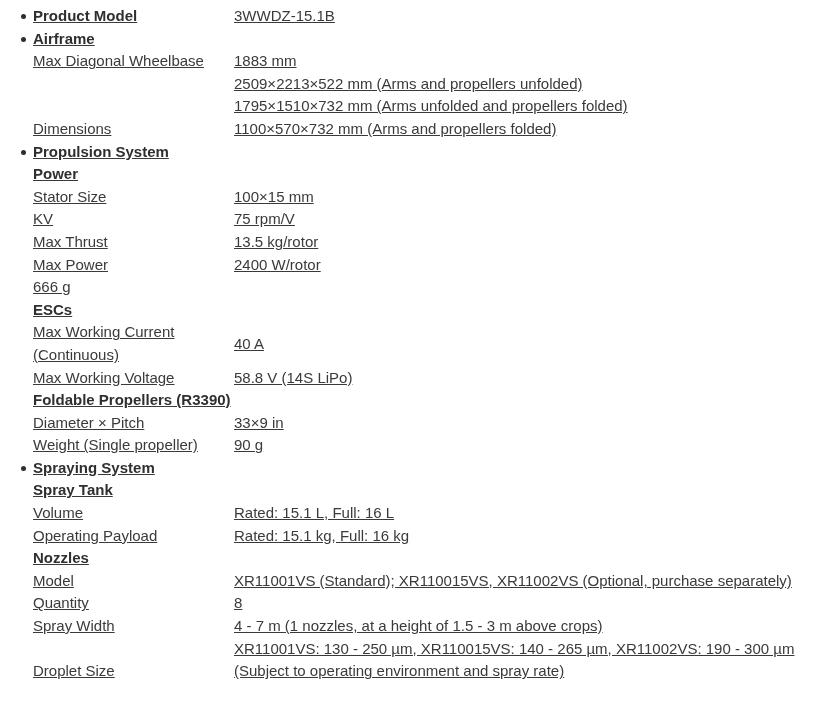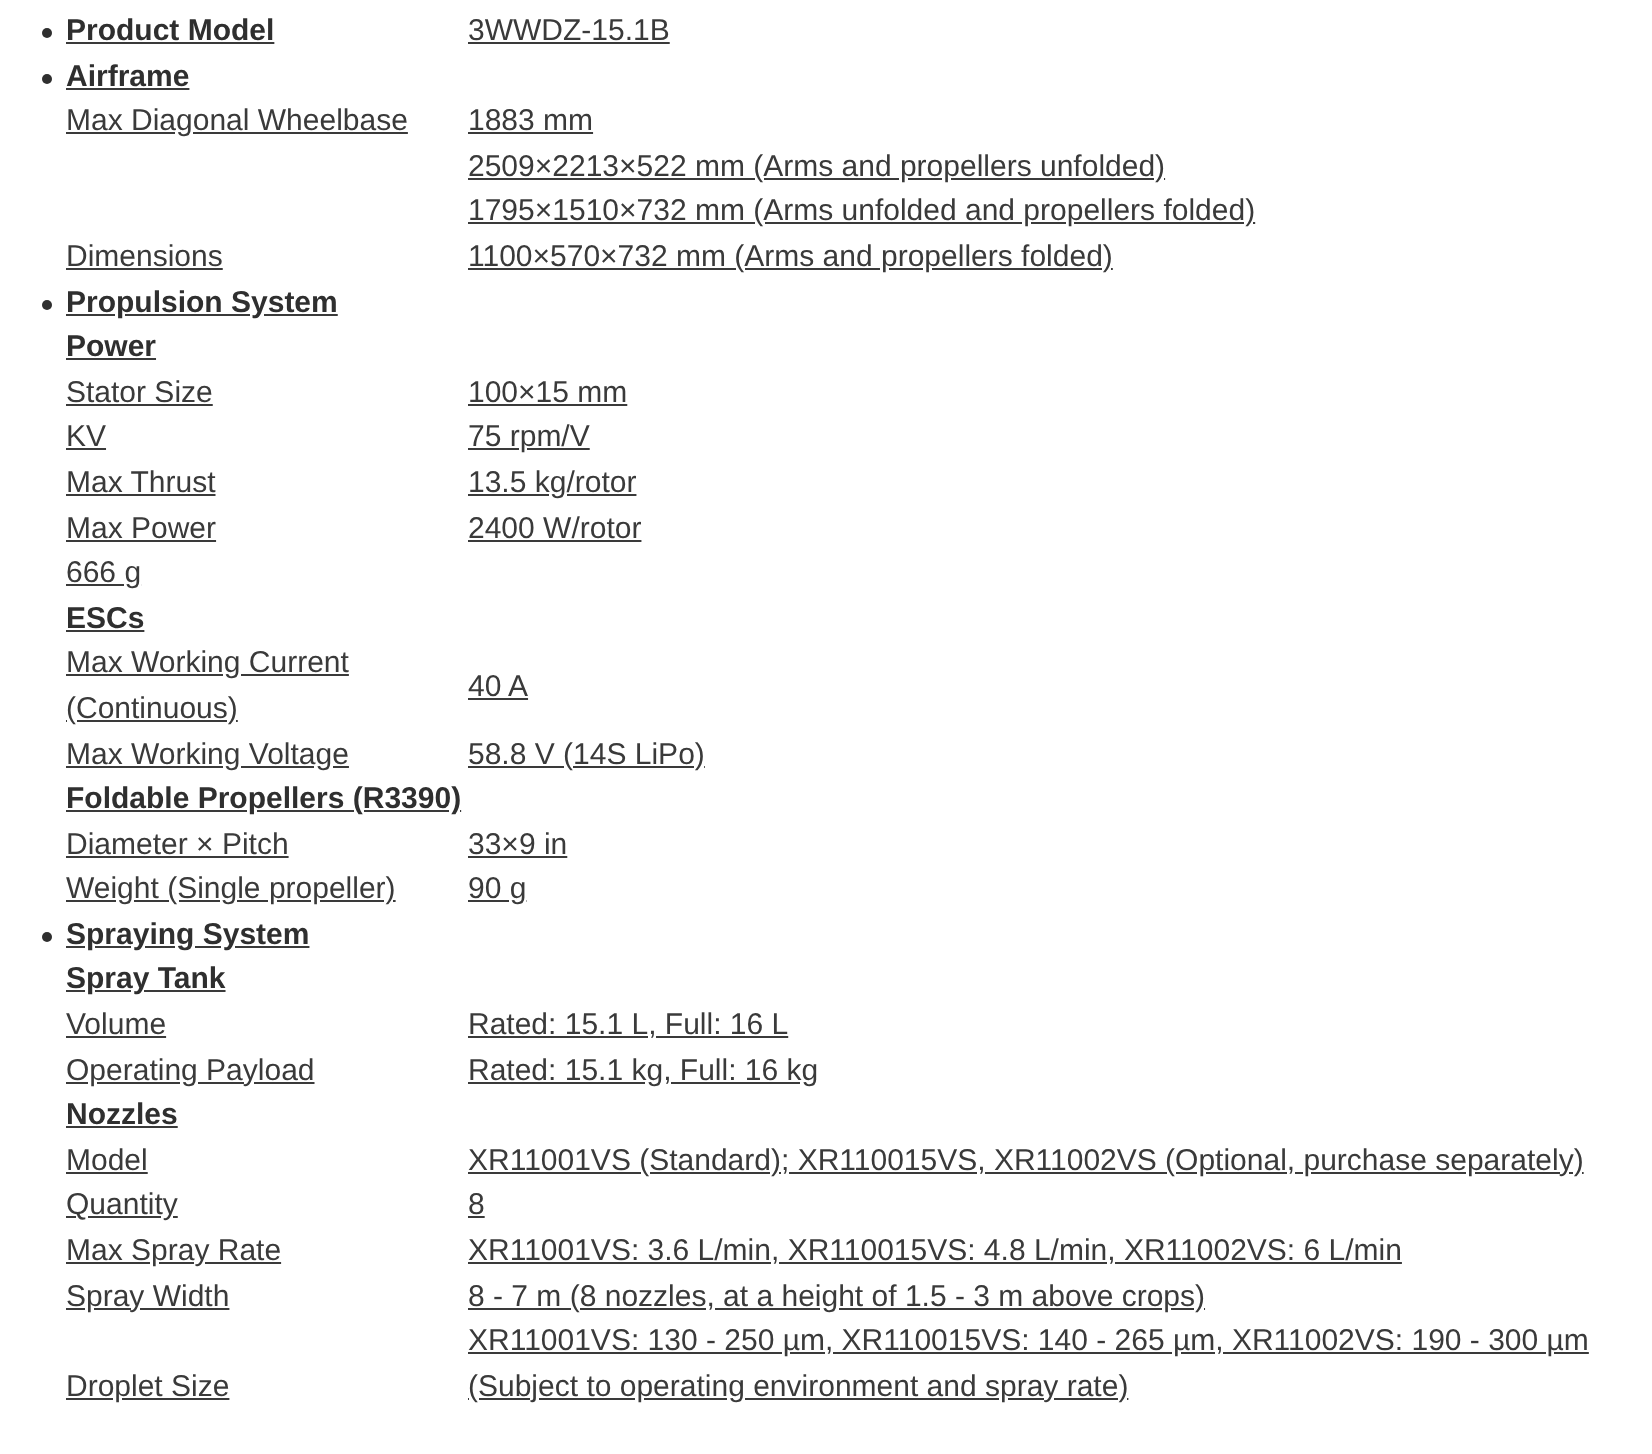--- a/index.html
+++ b/index.html
@@ -143,26 +143,22 @@
       </div>
       <div class="row item center">
         <div class="label"><span>Model</span></div>
         <div class="value">XR11001VS (Standard); XR110015VS, XR11002VS (Optional, purchase separately)</div>
       </div>
       <div class="row item center">
         <div class="label"><span>Quantity</span></div>
         <div class="value">8</div>
       </div>
       <div class="row item center">
-        <div class="label"><span>Max Spray Rate</span></div>
-        <div class="value">XR11001VS: 3.6 L/min, XR110015VS: 4.8 L/min, XR11002VS: 6 L/min</div>
-      </div>
-      <div class="row item center">
         <div class="label"><span>Spray Width</span></div>
-        <div class="value">8 - 7 m (8 nozzles, at a height of 1.5 - 3 m above crops)</div>
+        <div class="value">4 - 7 m (1 nozzles, at a height of 1.5 - 3 m above crops)</div>
       </div>
       <div class="row item">
         <div class="label"><span>Droplet Size</span></div>
         <div class="value">
           <span class="vline">XR11001VS: 130 - 250 µm, XR110015VS: 140 - 265 µm, XR11002VS: 190 - 300 µm</span>
           <span class="vline">(Subject to operating environment and spray rate)</span>
         </div>
       </div>
     </div>
 </div>

